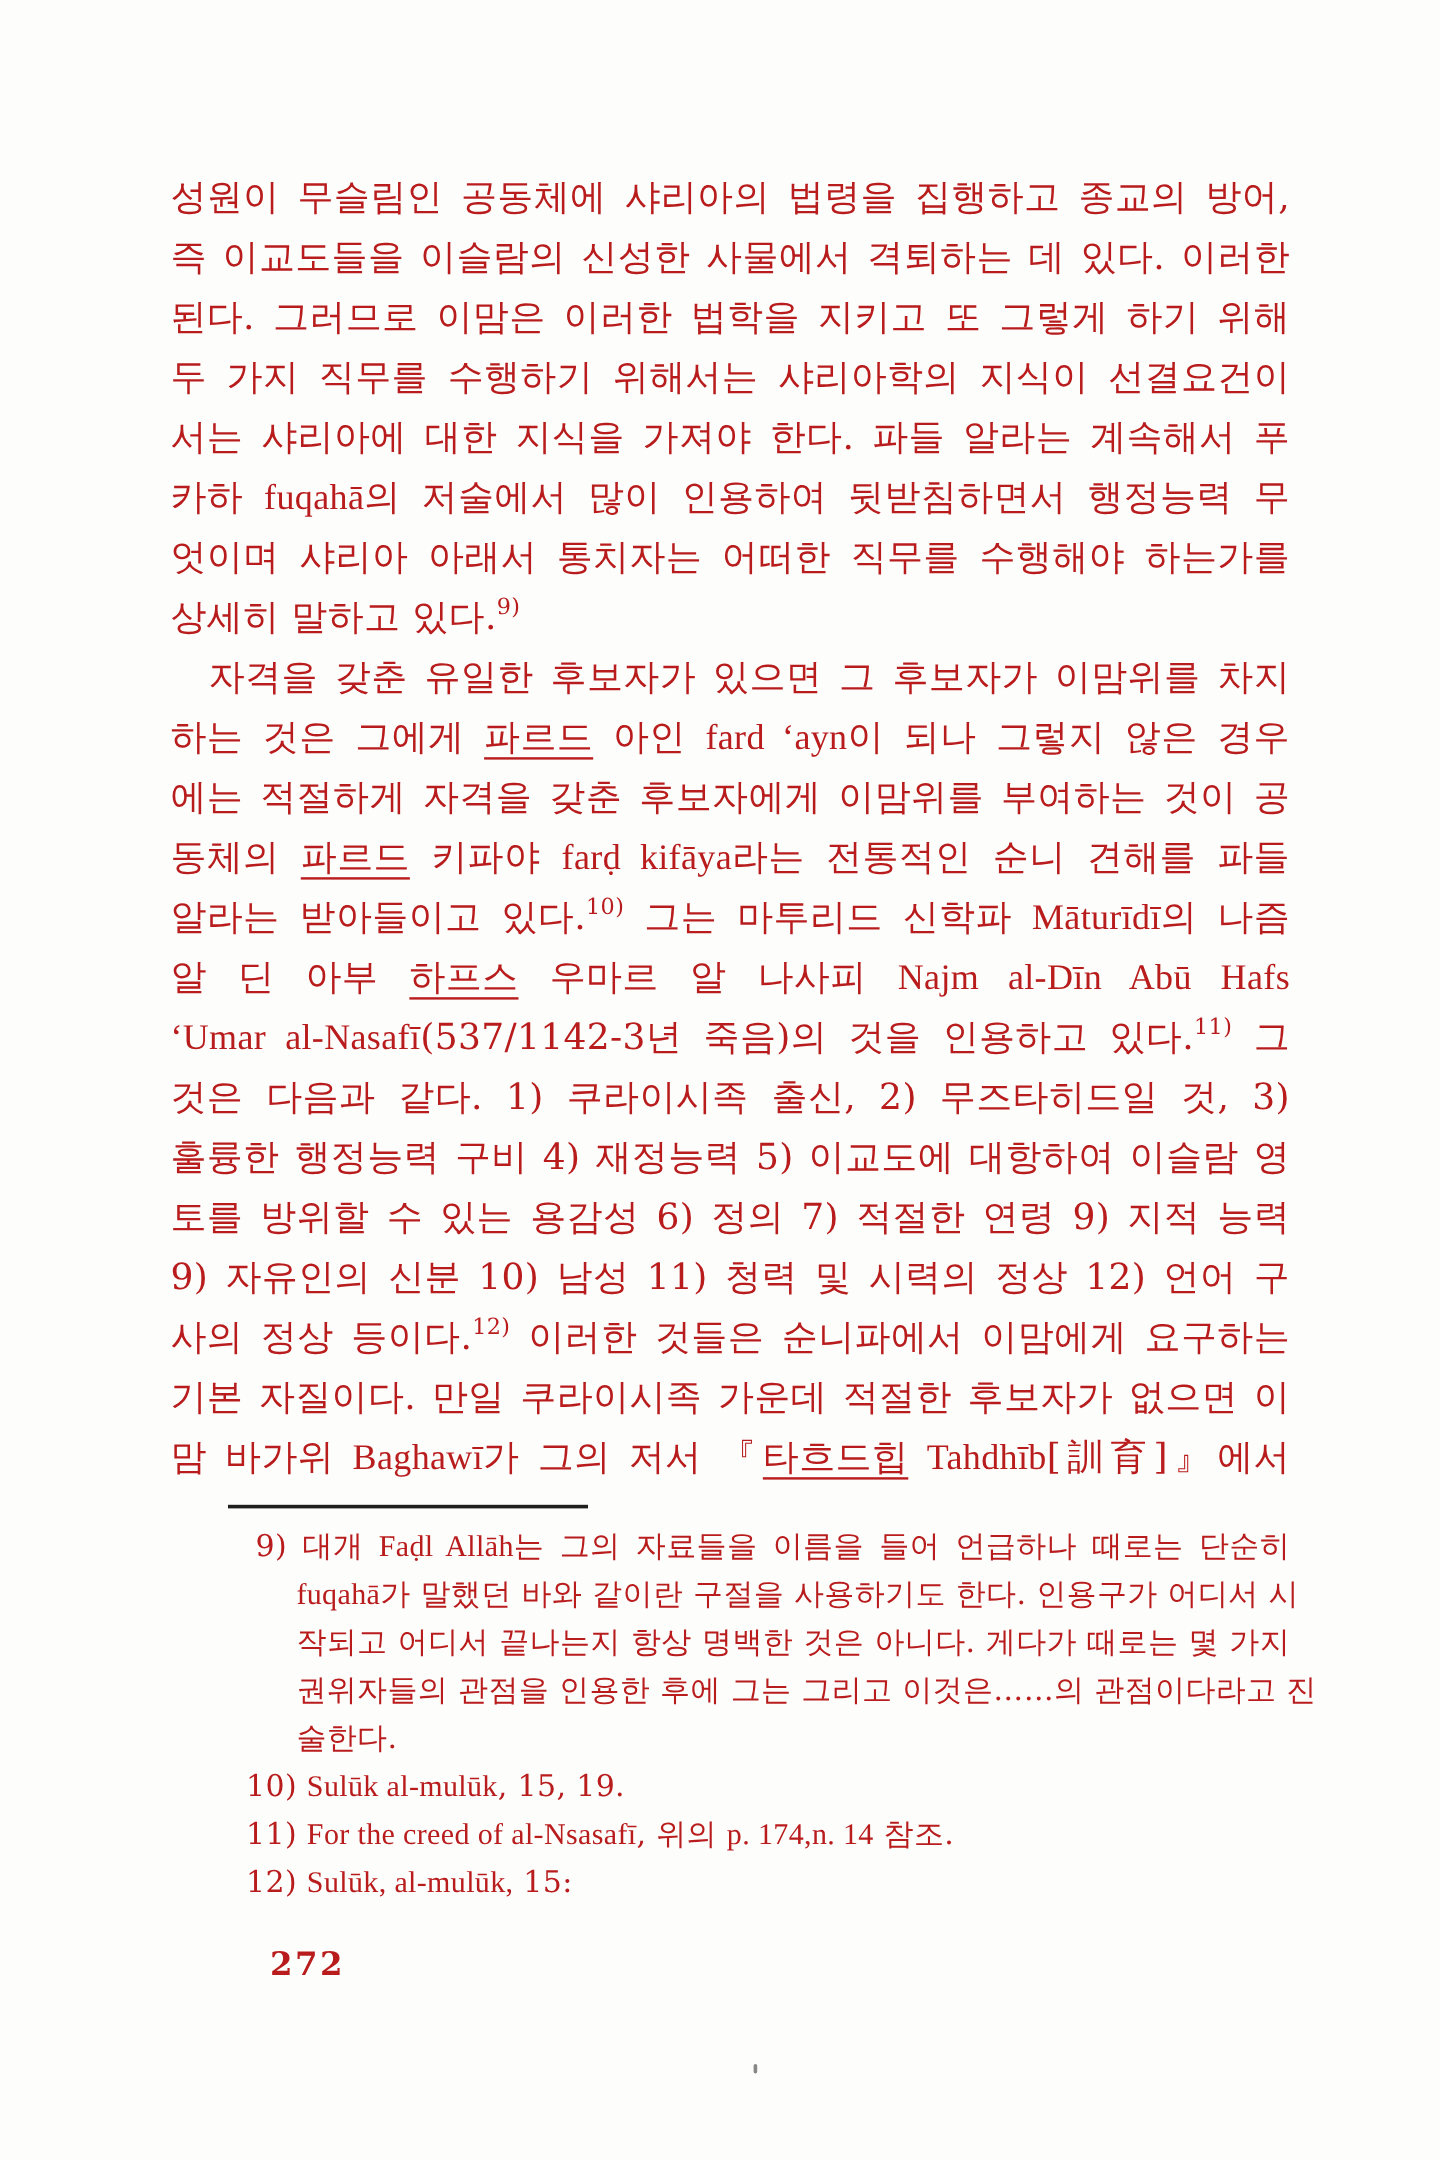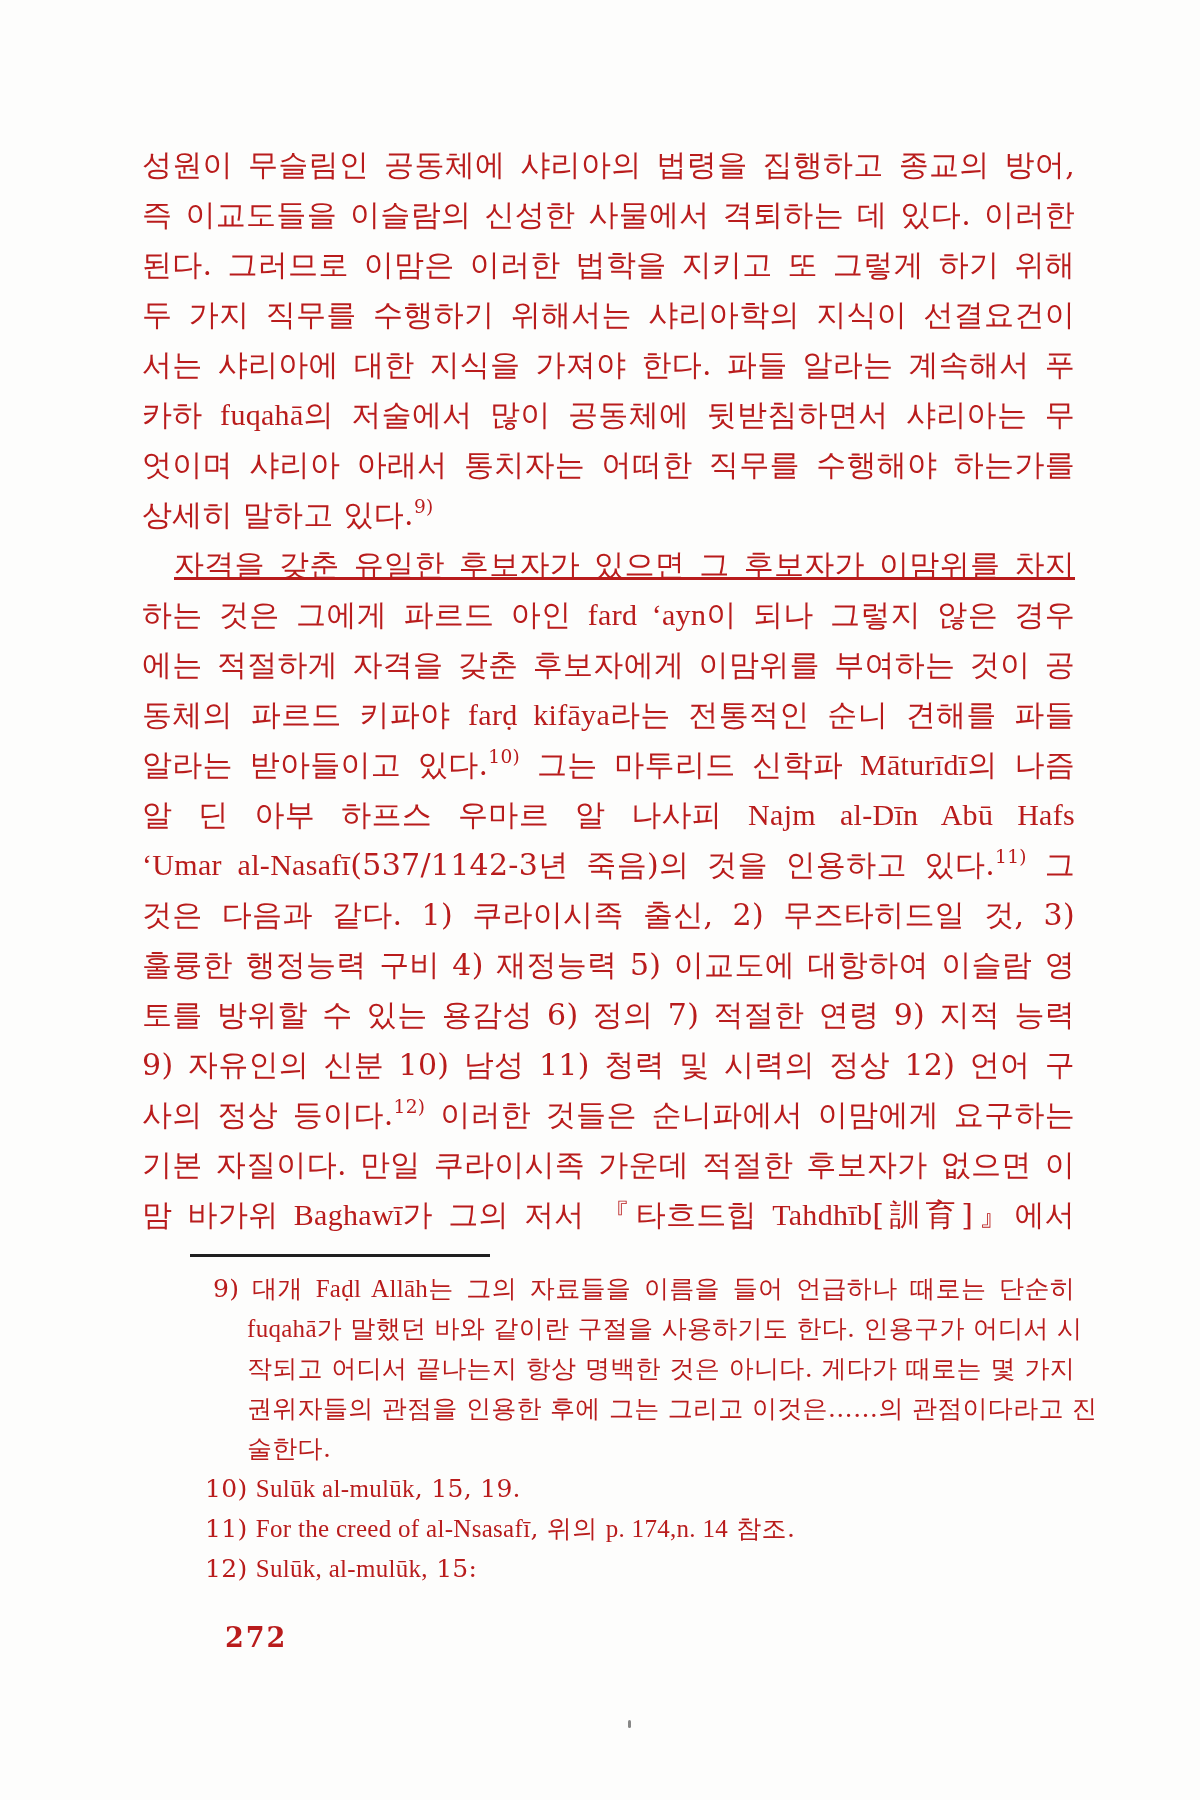--- a/index.html
+++ b/index.html
@@ -28,25 +28,25 @@
     line-height: 50px;
     font-size: 30px;
     text-align: left;
     letter-spacing: 0.3px;
   }
   .line.fill {
     text-align: justify;
     text-align-last: justify;
     -moz-text-align-last: justify;
   }
-  .line.indent { padding-left: 32px; text-decoration: underline; }
+  .line.indent { padding-left: 32px; }
   .sg-k  { }
   .sg-lat { font-family: "Liberation Serif", serif; text-align: center; }
   .sg-it  { font-family: "Liberation Serif", serif; }
-  .sg-ku  { text-underline-offset: 7px; text-decoration-thickness: 2px; }
+  .sg-ku  { text-decoration: underline; text-underline-offset: 7px; text-decoration-thickness: 2px; }
   .sg-sup {
     font-size: 62%;
     vertical-align: 12px;
     line-height: 0;
   }
   .fnsep {
     margin: 14px 0 12px 48px;
     width: 300px;
     height: 0;
     border-top: 3px solid #1f1f1f;
@@ -84,21 +84,21 @@
 <body>
 
 <div class="page">
   <div class="content">
     <div>
         <div class="line fill"><span class="sg-k">성원이 무슬림인 공동체에 샤리아의 법령을 집행하고 종교의 방어,</span></div>
         <div class="line fill"><span class="sg-k">즉 이교도들을 이슬람의 신성한 사물에서 격퇴하는 데 있다. 이러한</span></div>
         <div class="line fill"><span class="sg-k">된다. 그러므로 이맘은 이러한 법학을 지키고 또 그렇게 하기 위해</span></div>
         <div class="line fill"><span class="sg-k">두 가지 직무를 수행하기 위해서는 샤리아학의 지식이 선결요건이</span></div>
         <div class="line fill"><span class="sg-k">서는 샤리아에 대한 지식을 가져야 한다. 파들 알라는 계속해서 푸</span></div>
-        <div class="line fill"><span class="sg-k">카하 </span><span class="sg-lat">fuqahā</span><span class="sg-k">의 저술에서 많이 공동체에 뒷받침하면서 샤리아는 무</span></div>
+        <div class="line fill"><span class="sg-k">카하 </span><span class="sg-lat">fuqahā</span><span class="sg-k">의 저술에서 많이 인용하여 뒷받침하면서 행정능력 무</span></div>
         <div class="line fill"><span class="sg-k">엇이며 샤리아 아래서 통치자는 어떠한 직무를 수행해야 하는가를</span></div>
         <div class="line"><span class="sg-k">상세히 말하고 있다.</span><span class="sg-sup">9)</span></div>
         <div class="line fill indent"><span class="sg-k">자격을 갖춘 유일한 후보자가 있으면 그 후보자가 이맘위를 차지</span></div>
         <div class="line fill"><span class="sg-k">하는 것은 그에게 </span><span class="sg-ku">파르드</span><span class="sg-k"> 아인 </span><span class="sg-lat">fard ‘ayn</span><span class="sg-k">이 되나 그렇지 않은 경우</span></div>
         <div class="line fill"><span class="sg-k">에는 적절하게 자격을 갖춘 후보자에게 이맘위를 부여하는 것이 공</span></div>
         <div class="line fill"><span class="sg-k">동체의 </span><span class="sg-ku">파르드</span><span class="sg-k"> 키파야 </span><span class="sg-lat">farḍ kifāya</span><span class="sg-k">라는 전통적인 순니 견해를 파들</span></div>
         <div class="line fill"><span class="sg-k">알라는 받아들이고 있다.</span><span class="sg-sup">10)</span><span class="sg-k"> 그는 마투리드 신학파 </span><span class="sg-lat">Māturīdī</span><span class="sg-k">의 나즘</span></div>
         <div class="line fill"><span class="sg-k">알 딘 아부 </span><span class="sg-ku">하프스</span><span class="sg-k"> 우마르 알 나사피 </span><span class="sg-lat">Najm al-Dīn Abū Hafs</span></div>
         <div class="line fill"><span class="sg-lat">‘Umar al-Nasafī</span><span class="sg-k">(537/1142-3년 죽음)의 것을 인용하고 있다.</span><span class="sg-sup">11)</span><span class="sg-k"> 그</span></div>
         <div class="line fill"><span class="sg-k">것은 다음과 같다. 1) 쿠라이시족 출신, 2) 무즈타히드일 것, 3)</span></div>

